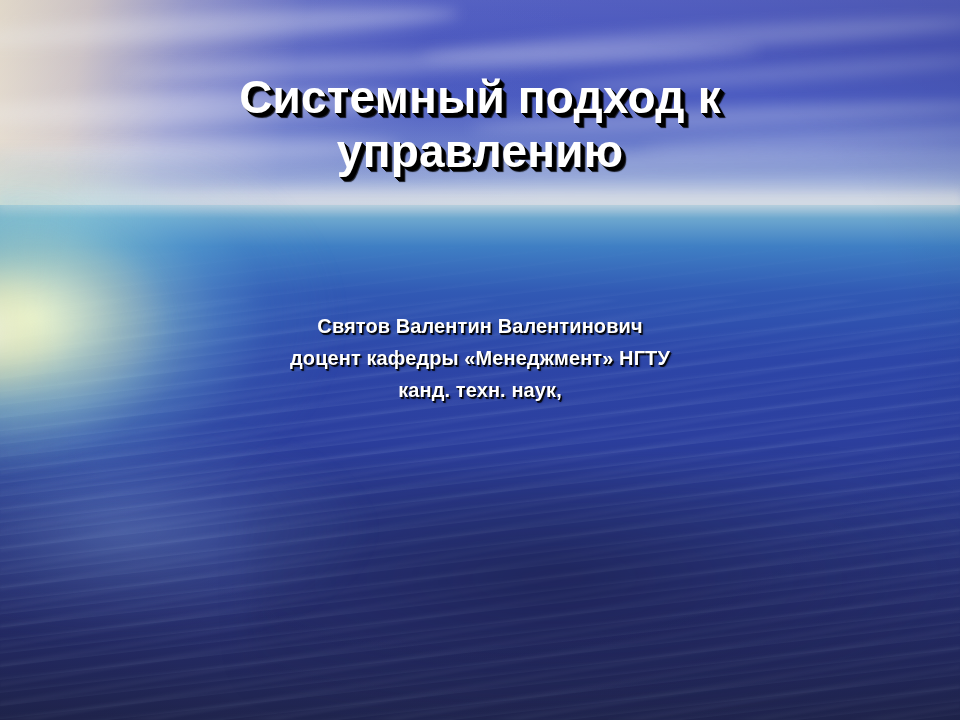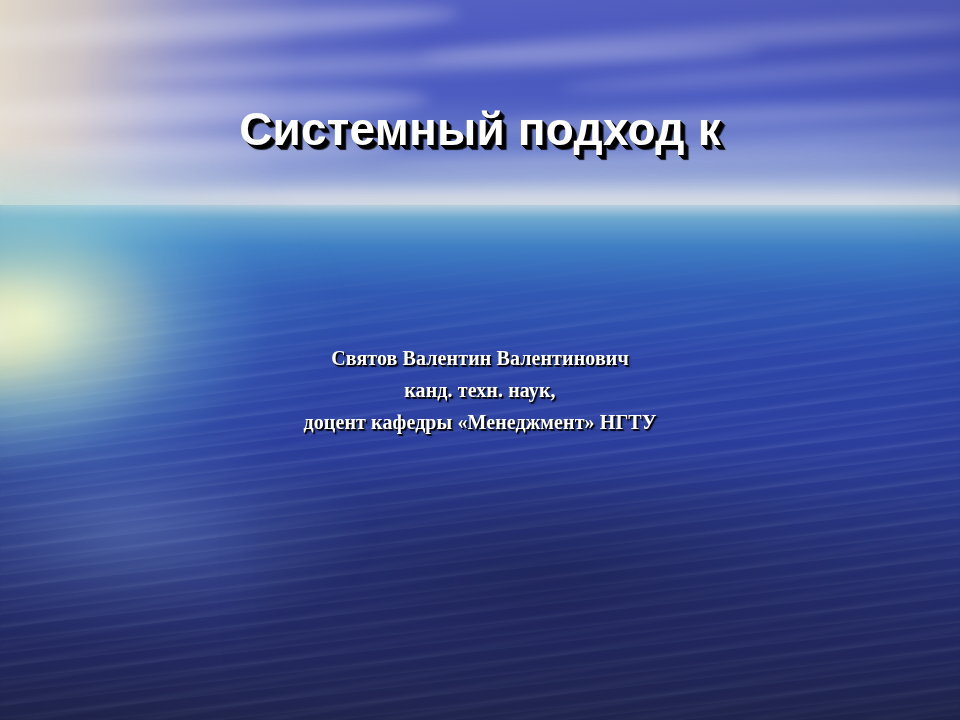--- a/index.html
+++ b/index.html
@@ -196,21 +196,20 @@
     background: radial-gradient(ellipse 80% 75% at 50% 45%,
         rgba(0,0,0,0) 55%, rgba(0,0,0,0.13) 100%);
     pointer-events: none;
   }
 
   
   .content {
     position: absolute;
     inset: 0;
     text-align: center;
-    margin-top: 32px;
   }
 
   .title-block {
     position: absolute;
     left: 60px;
     right: 60px;
     top: 70px;
   }
   .title-line {
     color: #ffffff;
@@ -225,21 +224,20 @@
        1px 1px 0 #000,
        5px 5px 1px rgba(0,0,0,0.85);
     white-space: nowrap;
   }
 
   .subtitle-block {
     position: absolute;
     left: 100px;
     right: 100px;
     top: 310px;
-    font-family: Liberation Serif, serif;
   }
   .subtitle-line {
     color: #ffffff;
     font-size: 20px;
     font-weight: bold;
     line-height: 32px;
     letter-spacing: 0.1px;
     text-shadow:
        1.5px 1.5px 0 rgba(0,0,0,0.75),
        1px 1px 0 rgba(0,0,0,0.7),
@@ -274,22 +272,23 @@
     <div class="haze"></div>
     <div class="glint"></div>
     <div class="glint2"></div>
     <div class="vignette"></div>
   </div>
 
   <div class="content">
 
     <div class="title-block">
       <div class="title-line">Системный подход к</div>
+      <div class="title-line">управлению</div>
     </div>
 
     <div class="subtitle-block">
       <div class="subtitle-line">Святов Валентин Валентинович</div>
+      <div class="subtitle-line">доцент кафедры «Менеджмент» НГТУ</div>
       <div class="subtitle-line">канд. техн. наук,</div>
-      <div class="subtitle-line">доцент кафедры «Менеджмент» НГТУ</div>
     </div>
 
   </div>
 </div>
 
 </body></html>

